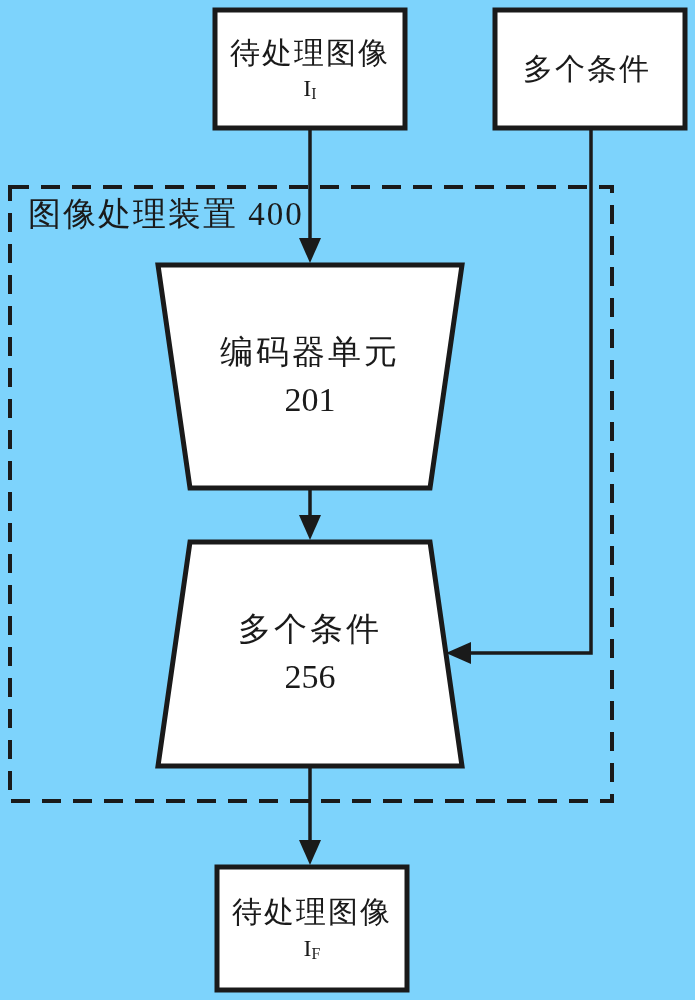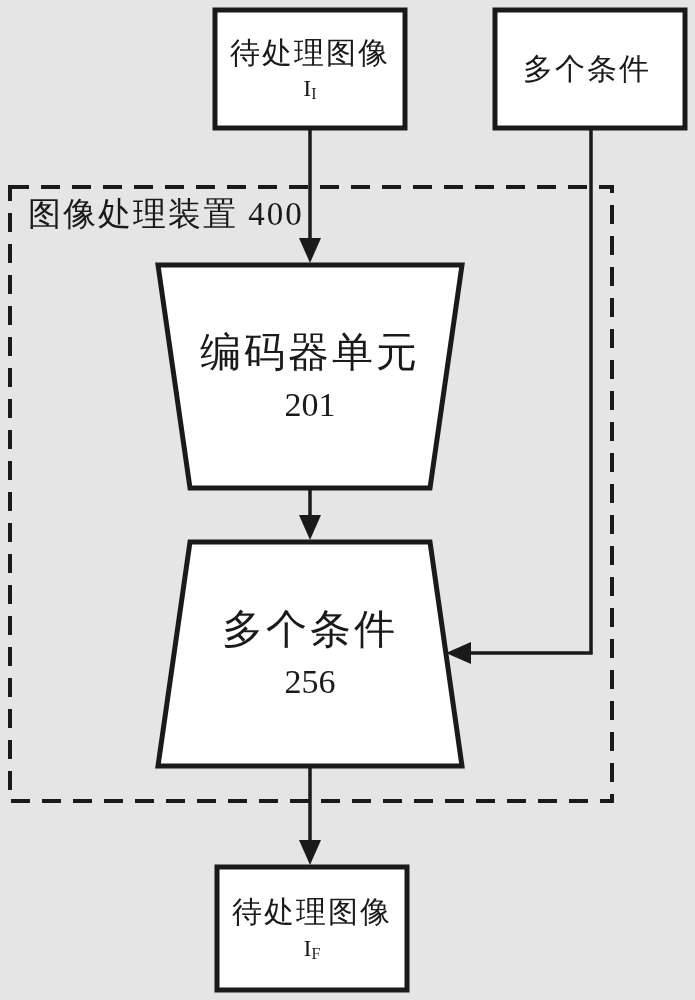--- a/index.html
+++ b/index.html
@@ -5,21 +5,21 @@
   html, body {
     margin: 0;
     padding: 0;
     background: #ffffff;
     font-family: "Liberation Serif", "DejaVu Serif", serif;
   }
   #canvas {
     position: relative;
     width: 695px;
     height: 1000px;
-    background: #e5e5e5;
+    background: #7dd3fc;
     overflow: hidden;
     color: #1a1a1a;
   }
   #diagram-svg {
     position: absolute;
     left: 0;
     top: 0;
   }
   .overlay {
     position: absolute;
@@ -39,21 +39,21 @@
   .symbol-line {
     font-size: 24px;
     margin-top: 2px;
     white-space: nowrap;
   }
   .sub {
     font-size: 0.66em;
     vertical-align: -0.22em;
   }
   .unit-title {
-    font-size: 41px;
+    font-size: 33px;
     letter-spacing: 3px;
     white-space: nowrap;
   }
   .unit-number {
     font-size: 34px;
     margin-top: 6px;
     white-space: nowrap;
     text-align: right;
   }
   .container-label {

